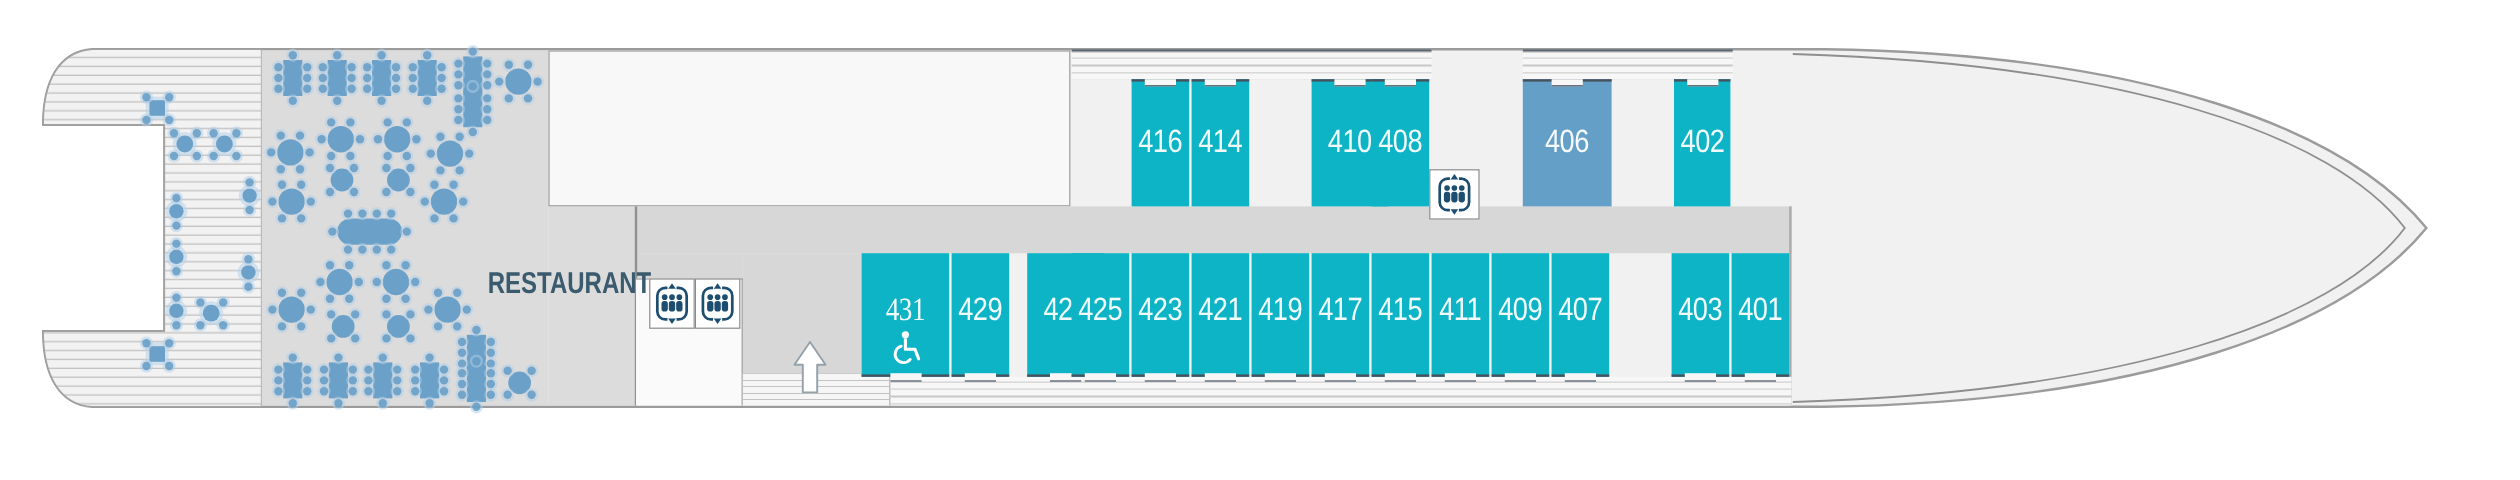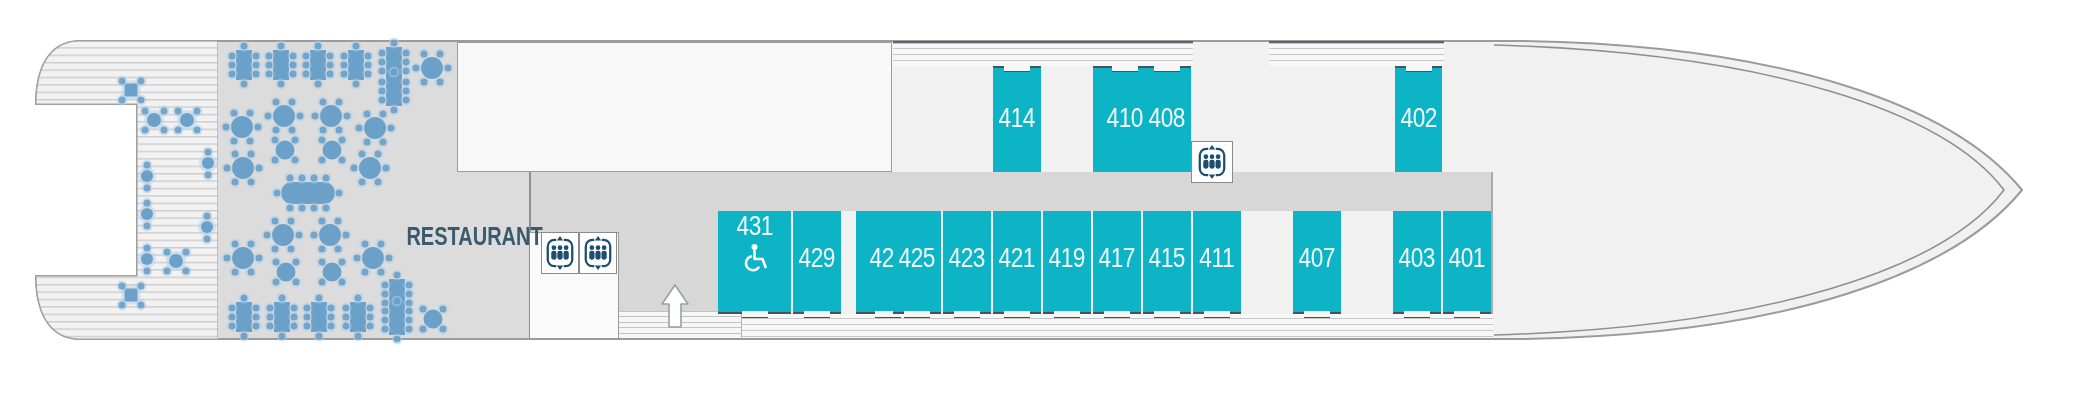--- a/index.html
+++ b/index.html
@@ -34,21 +34,21 @@
   
   .cabin{position:absolute;background:var(--cabin-teal);display:flex;flex-direction:column;
          align-items:center;justify-content:center;}
   .cabin.top{top:66px;height:106px;border-top:2px solid var(--cabin-border-dark);}
   .cabin.bot{top:211px;height:103px;border-bottom:2px solid var(--cabin-border-dark);}
   .cabin.premium{background:var(--cabin-premium-blue);}
   .cabin .num{color:rgba(255,255,255,.95);font-size:27px;letter-spacing:-.5px;
               transform:scaleX(.84);white-space:nowrap;}
   .cabin.top .num{margin-top:-4px;}
   .cabin.bot .num{margin-top:-6px;}
-  .cabin.acc{justify-content:flex-start;}
+  .cabin.acc{justify-content:flex-start;padding-top:32px;font-family:Liberation Serif, serif;}
   .cabin.acc .num{margin-top:0;}
   .cabin .notch{position:absolute;left:50%;width:26px;margin-left:-13px;}
   .cabin.top .notch{top:-2px;height:6px;background:#f7f7f7;border-bottom:1.5px solid var(--cabin-border-dark);}
   .cabin.bot .notch{bottom:-6px;height:7px;background:#f6f6f6;border-bottom:1.5px solid var(--cabin-border-dark);}
   .wc{margin-top:1px;line-height:0;}
 
   
   .elev{position:absolute;background:#fff;border:1.5px solid #8a8a8a;display:flex;
         align-items:center;justify-content:center;}
 
@@ -105,31 +105,39 @@
   <div class="region" id="rest-wall"></div>
   <div class="region" id="elev-room"></div>
   <div class="region" id="fwd-wall"></div>
 
   <div class="band" id="band-top-1"></div>
   <div class="band" id="band-top-2"></div>
   <div class="band" id="band-bottom"></div>
   <div class="region" id="steps"></div>
 
   <div id="row-top" style="position:absolute;inset:0;">
+      <div class="cabin top" style="left: 943px; width: 48px;">
+        <i class="notch"></i>
+        <span class="num">416</span>
+      </div>
       <div class="cabin top" style="left: 993px; width: 48px;">
         <i class="notch"></i>
         <span class="num">414</span>
       </div>
       <div class="cabin top" style="left: 1093px; width: 64px;">
         <i class="notch"></i>
         <span class="num">410</span>
       </div>
       <div class="cabin top" style="left: 1143px; width: 48px;">
         <i class="notch"></i>
         <span class="num">408</span>
+      </div>
+      <div class="cabin top premium" style="left: 1269px; width: 74px;">
+        <i class="notch"></i>
+        <span class="num">406</span>
       </div>
       <div class="cabin top" style="left: 1395px; width: 47px;">
         <i class="notch"></i>
         <span class="num">402</span>
       </div>
     </div>
   <div id="row-bot" style="position:absolute;inset:0;">
       <div class="cabin bot acc" style="left: 718px; width: 73px;">
         <i class="notch"></i>
         <span class="num">431</span>
@@ -167,20 +175,24 @@
         <i class="notch"></i>
         <span class="num">417</span>
       </div>
       <div class="cabin bot" style="left: 1143px; width: 48px;">
         <i class="notch"></i>
         <span class="num">415</span>
       </div>
       <div class="cabin bot" style="left: 1193px; width: 48px;">
         <i class="notch"></i>
         <span class="num">411</span>
+      </div>
+      <div class="cabin bot" style="left: 1243px; width: 48px;">
+        <i class="notch"></i>
+        <span class="num">409</span>
       </div>
       <div class="cabin bot" style="left: 1293px; width: 48px;">
         <i class="notch"></i>
         <span class="num">407</span>
       </div>
       <div class="cabin bot" style="left: 1393px; width: 48px;">
         <i class="notch"></i>
         <span class="num">403</span>
       </div>
       <div class="cabin bot" style="left: 1443px; width: 48px;">

